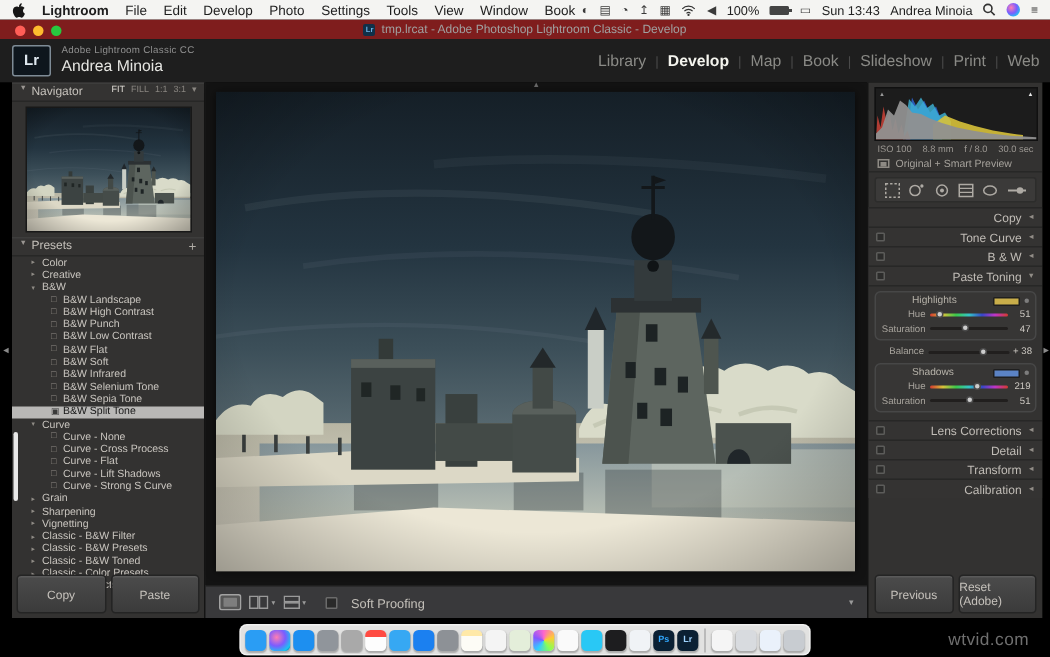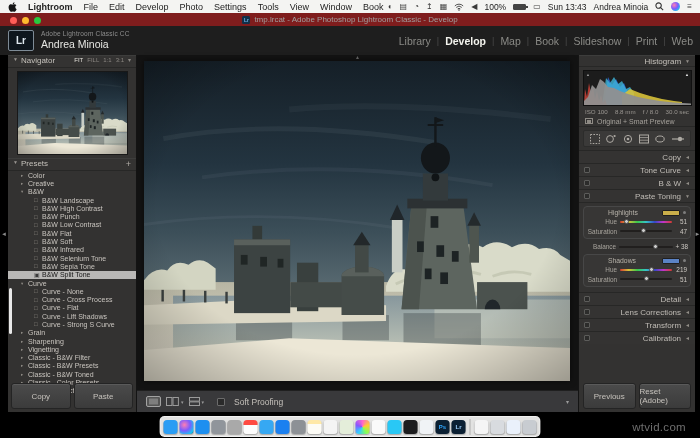--- a/index.html
+++ b/index.html
@@ -457,24 +457,20 @@
           </svg>
         <span class="caret">▾</span>
       </span>
       <span class="cb"></span>
       <span class="sp-label">Soft Proofing</span>
       <span class="tb-end">▾</span>
     </div>
   </div>
 
   <div id="rpanel">
-    <div class="rhead">
-      <span>Histogram</span>
-      <span class="col">▼</span>
-    </div>
     <div id="histbox">
       <span class="clip l">▲</span>
       <span class="clip r">▲</span>
       <svg width="107" height="30" viewBox="0 0 107 30">
         <path d="M20,30 L24,2 L28,10 L32,4 L36,12 L40,8 L44,18 L44,30 Z" fill="#2e62c8" opacity="0.9"></path>
         <path d="M18,30 L22,3 L26,8 L30,2 L34,9 L38,6 L42,14 L46,12 L50,18 L50,30 Z" fill="#3fb5d8" opacity="0.8"></path>
         <path d="M38,30 L38,20 L46,14 L56,18 L66,21 L78,24 L90,26 L98,27 L98,30 Z" fill="#d8c23a" opacity="0.9"></path>
         <path d="M0,30 L1,14 L3,22 L5,8 L7,18 L9,12 L11,24 L13,16 L15,26 L17,20 L19,28 L21,24 L23,30 Z" fill="#c24036" opacity="0.9"></path>
         <path d="M0,30 L0,26 L4,22 L8,10 L12,14 L16,4 L20,7 L24,12 L30,13 L36,16 L44,19 L54,22 L64,24 L76,26 L90,27.5 L107,28.5 L107,30 Z" fill="#909090" opacity="0.95"></path>
       </svg>
@@ -579,26 +575,26 @@
           <span class="sl">Saturation</span>
           <span class="track">
               <span class="thumb" style="left:51%"></span>
             </span>
           <span class="sv">51</span>
         </div>
       </div>
     </div>
     <div class="pr">
       <span class="tgl"></span>
+      <span>Lens Corrections</span>
+      <span class="col">◄</span>
+    </div>
+    <div class="pr">
+      <span class="tgl"></span>
       <span>Detail</span>
-      <span class="col">◄</span>
-    </div>
-    <div class="pr">
-      <span class="tgl"></span>
-      <span>Lens Corrections</span>
       <span class="col">◄</span>
     </div>
     <div class="pr">
       <span class="tgl"></span>
       <span>Transform</span>
       <span class="col">◄</span>
     </div>
     <div class="pr">
       <span class="tgl"></span>
       <span>Calibration</span>

